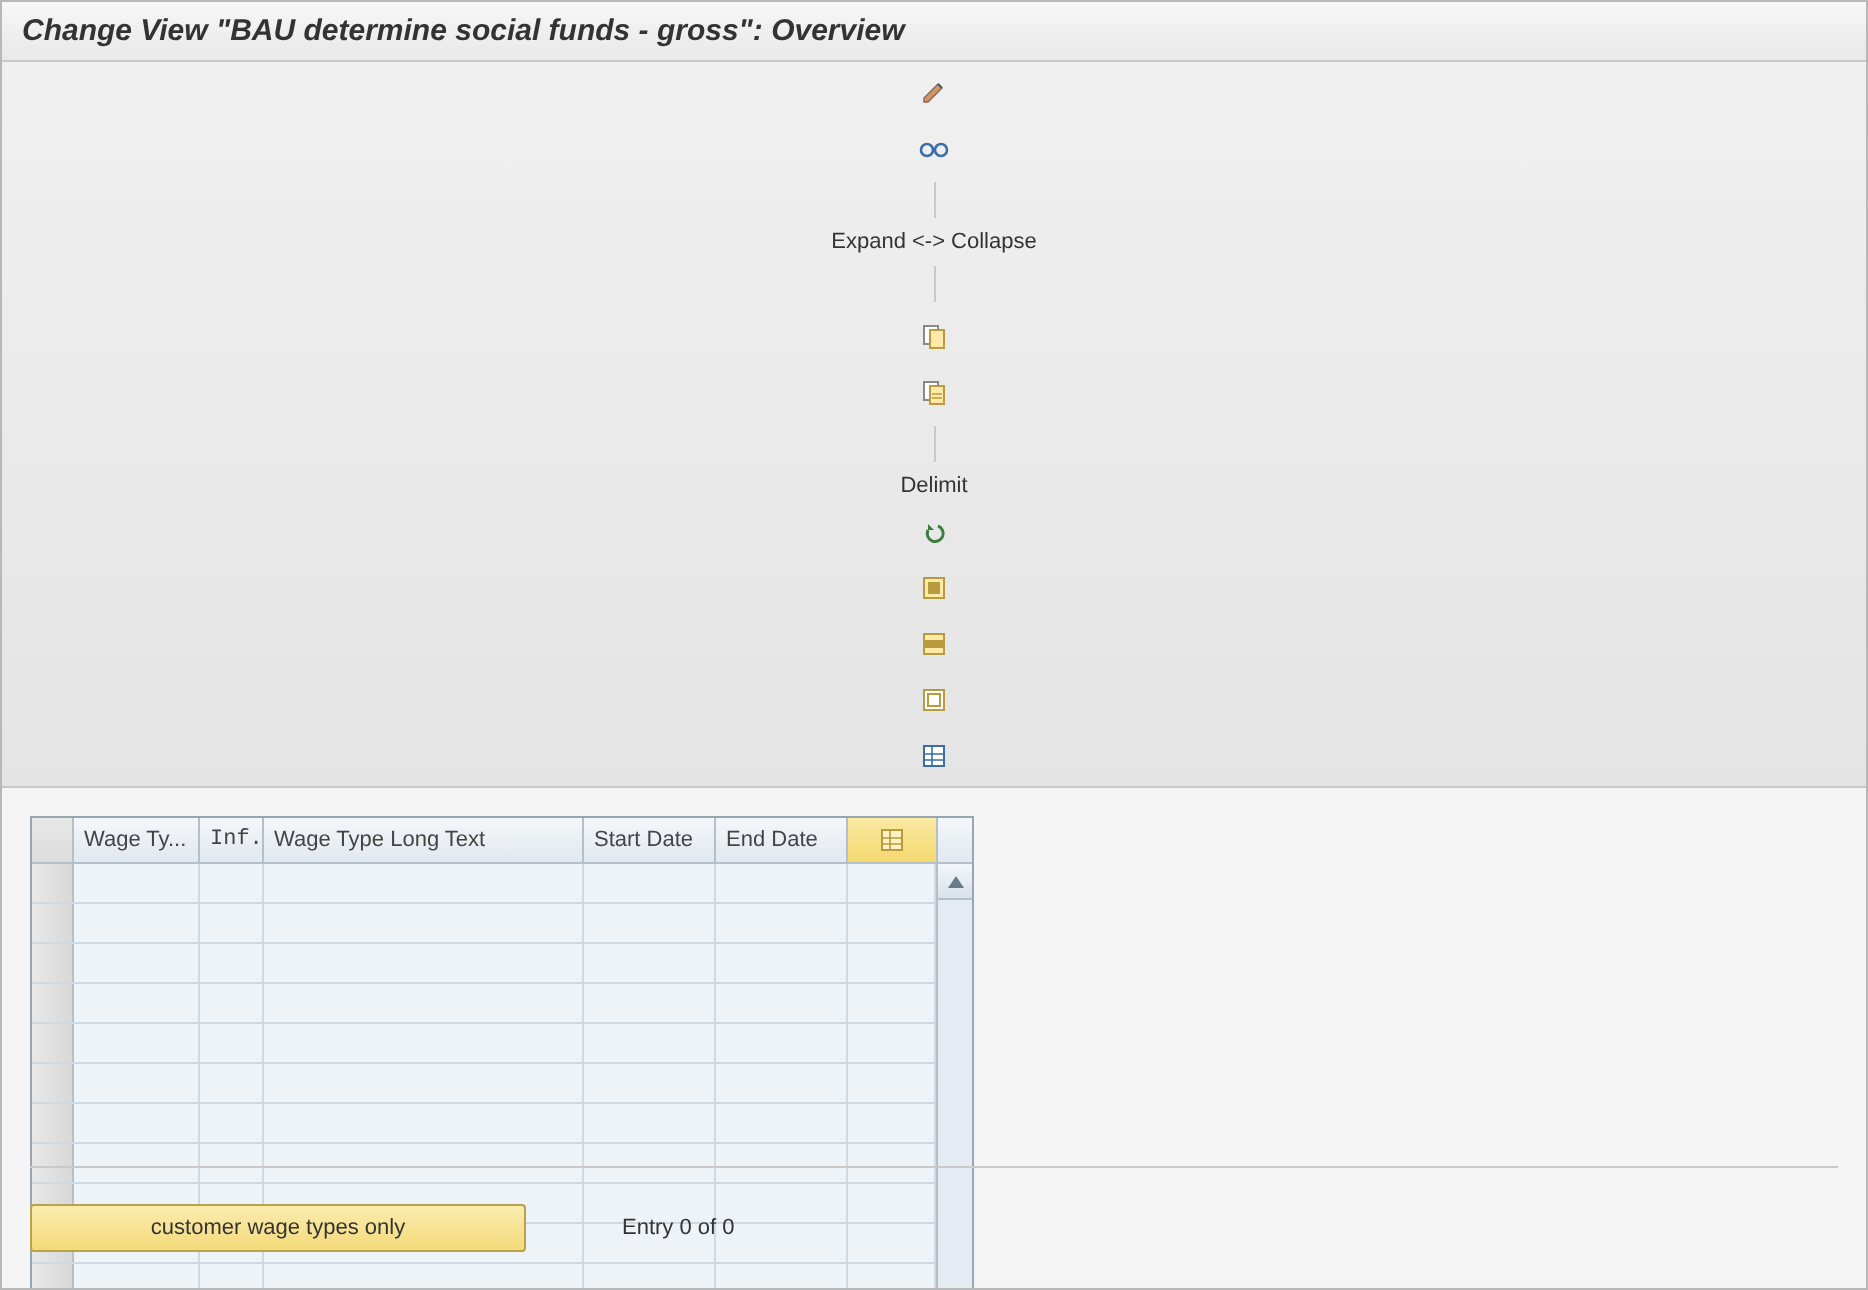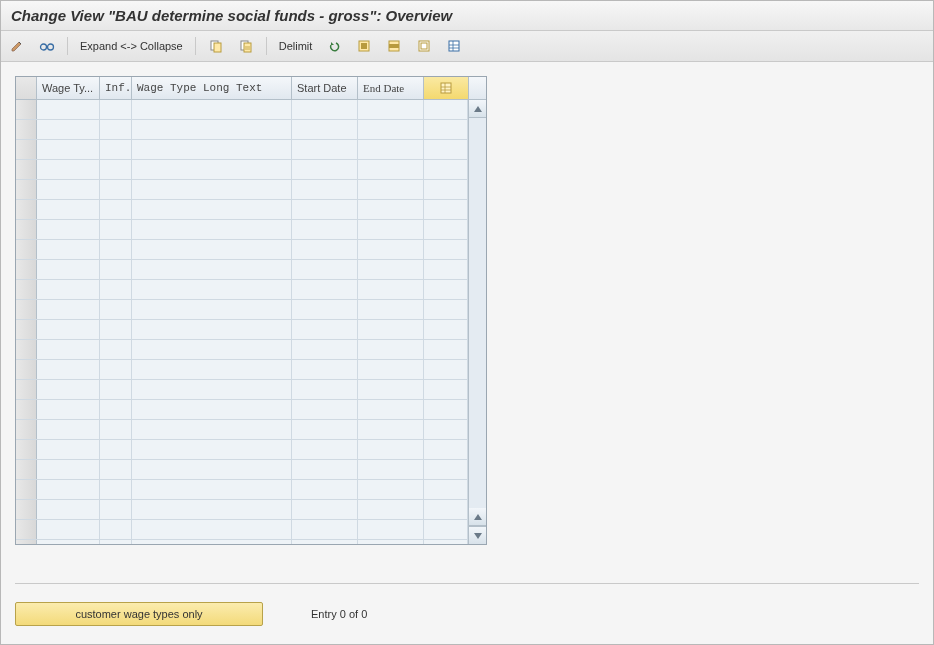--- a/index.html
+++ b/index.html
@@ -1,32 +1,32 @@
 <!DOCTYPE html>
 <html><head>
 <meta charset="utf-8">
 <style>
   html,body{margin:0;padding:0;font-family:Arial,Helvetica,sans-serif;font-size:11px;color:#333;background:#fff;}
   .window{width:934px;height:645px;border:1px solid #b8b8b8;background:#f5f5f5;box-sizing:border-box;position:relative;overflow:hidden;}
   .title-bar{background:linear-gradient(#f7f7f7,#e8e8e8);border-bottom:1px solid #c9c9c9;padding:6px 10px;font-weight:bold;font-style:italic;font-size:15px;color:#333;}
-  .toolbar{background:linear-gradient(#f0f0f0,#e4e4e4);border-bottom:1px solid #c9c9c9;padding:4px 4px;display:flex;align-items:center;gap:6px;}
+  .toolbar{background:linear-gradient(#f0f0f0,#e4e4e4);border-bottom:1px solid #c9c9c9;padding:4px 4px;display:flex;align-items:center;gap:6px;flex-direction:column;}
   .tb-btn{display:inline-flex;align-items:center;justify-content:center;width:22px;height:20px;border:1px solid transparent;border-radius:2px;cursor:pointer;}
   .tb-sep{width:1px;height:18px;background:#c9c9c9;margin:0 2px;}
   .tb-text{padding:0 4px;color:#333;}
   .content{padding:14px 14px 0 14px;}
   .grid-wrap{display:flex;border:1px solid #9aa6b1;width:470px;height:467px;background:#eef3f7;}
   .grid-body{flex:1;display:flex;flex-direction:column;}
   .grid-header{display:flex;background:linear-gradient(#f4f7fa,#e1e8ef);border-bottom:1px solid #b3bfc9;}
   .gh-cell{border-right:1px solid #b3bfc9;padding:4px 5px;font-size:11px;color:#444;white-space:nowrap;overflow:hidden;text-overflow:ellipsis;box-sizing:border-box;height:22px;display:flex;align-items:center;}
   .col-sel{width:20px;flex:0 0 20px;background:linear-gradient(#e8e8e8,#dcdcdc);border-right:1px solid #b3bfc9;}
   .col0{width:63px;flex:0 0 63px;}
   .col1{width:32px;flex:0 0 32px;font-family:Liberation Mono, monospace;}
-  .col2{width:160px;flex:0 0 160px;font-family:Liberation Mono, monospace;}
+  .col2{width:160px;flex:0 0 160px;}
   .col3{width:66px;flex:0 0 66px;}
-  .col4{width:66px;flex:0 0 66px;font-family:Liberation Serif, serif;}
+  .col4{width:66px;flex:0 0 66px;}
   .col-cfg{flex:1;background:linear-gradient(#fae9a2,#f4d96f);display:flex;align-items:center;justify-content:center;}
   .grid-rows{flex:1;overflow:hidden;position:relative;}
   .row{display:flex;height:19px;border-bottom:1px solid #cfd9e2;}
   .row .cell{border-right:1px solid #cfd9e2;background:#eef3f7;box-sizing:border-box;}
   .row .col-sel{background:linear-gradient(to right,#e8e8e8,#d8d8d8);border-right:1px solid #b3bfc9;}
   .grid-rows .tail{flex:1;background:#eef3f7;}
   .vscroll{width:17px;flex:0 0 17px;background:#e8eef4;border-left:1px solid #b3bfc9;display:flex;flex-direction:column;}
   .vscroll .sbtn{height:17px;background:linear-gradient(#f2f6fa,#d8e2ea);border-bottom:1px solid #b3bfc9;display:flex;align-items:center;justify-content:center;cursor:pointer;}
   .vscroll .sbtn.bot{border-bottom:none;border-top:1px solid #b3bfc9;}
   .vscroll .track{flex:1;background:#e4ebf2;}

